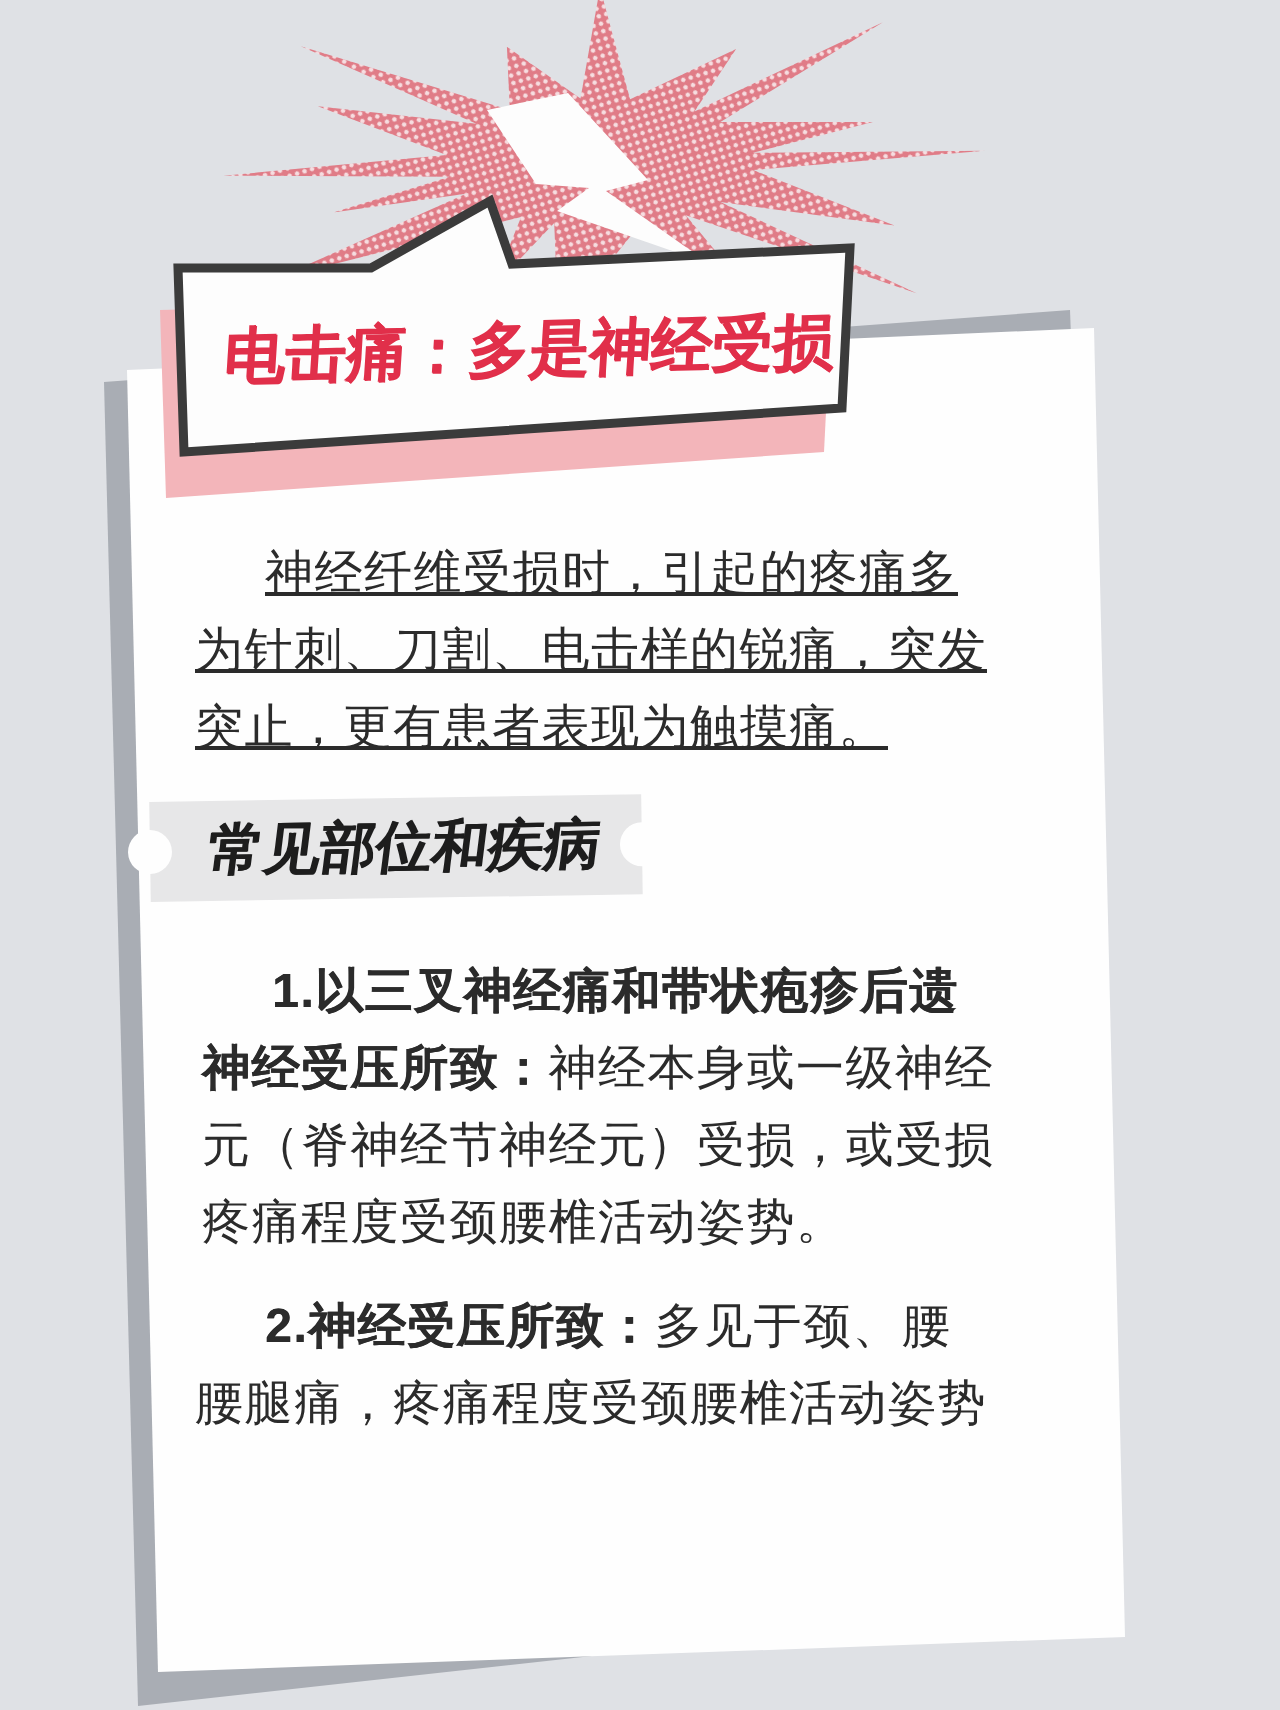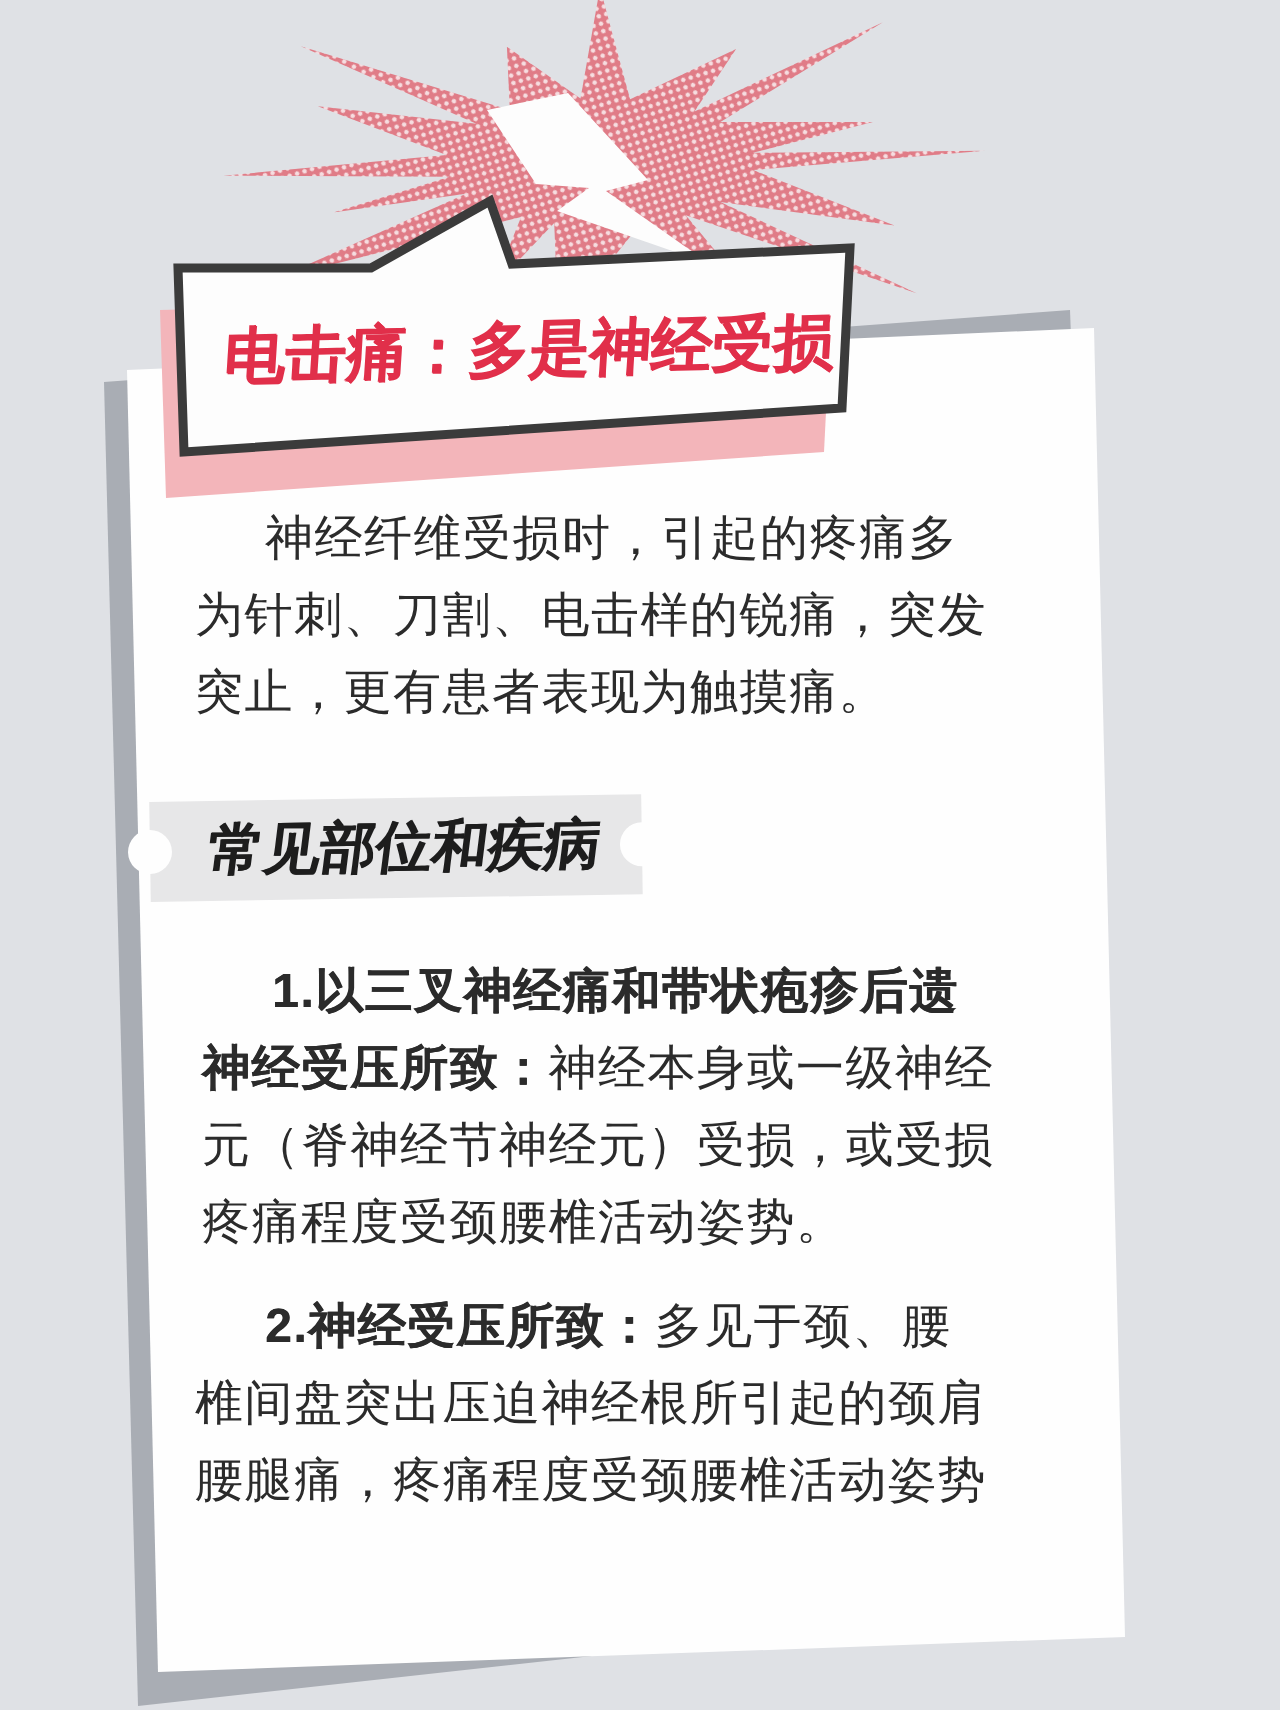--- a/index.html
+++ b/index.html
@@ -20,21 +20,21 @@
     transform-origin:left center;
     text-shadow:1px 1px 0 #e12f4a;
   }
   .p{
     position:absolute;left:195px;width:840px;
     font-size:48px;color:#2b2b2b;letter-spacing:1.5px;
   }
   .p .line{line-height:77px;white-space:nowrap;}
   .p .line.ind{padding-left:70px;}
   .p .line .b{font-weight:700;text-shadow:0.6px 0 0 #2b2b2b;}
-  .p1{top:499px;}
+  .p1{top:534px;text-decoration:underline;}
   .p2{top:952px;margin-left:7px;}
   .p3{top:1287px;}
   .ribbon{
     position:absolute;left:150px;top:802px;width:492px;height:100px;
     background:#e7e7e8;
     transform:rotate(-0.9deg);
     transform-origin:left center;
   }
   .notch{
     position:absolute;top:50%;width:44px;height:44px;margin-top:-22px;
@@ -92,17 +92,16 @@
 
   <div class="p p2">
       <div class="line ind"><span class="b">1.以三叉神经痛和带状疱疹后遗</span></div>
       <div class="line"><span class="b">神经受压所致：</span><span>神经本身或一级神经</span></div>
       <div class="line"><span>元（脊神经节神经元）受损，或受损</span></div>
       <div class="line"><span>疼痛程度受颈腰椎活动姿势。</span></div>
     </div>
 
   <div class="p p3">
       <div class="line ind"><span class="b">2.神经受压所致：</span><span>多见于颈、腰</span></div>
-      <div class="line"><span>椎间盘突出压迫神经根所引起的颈肩</span></div>
       <div class="line"><span>腰腿痛，疼痛程度受颈腰椎活动姿势</span></div>
     </div>
 
 </div>
 
 </body></html>

